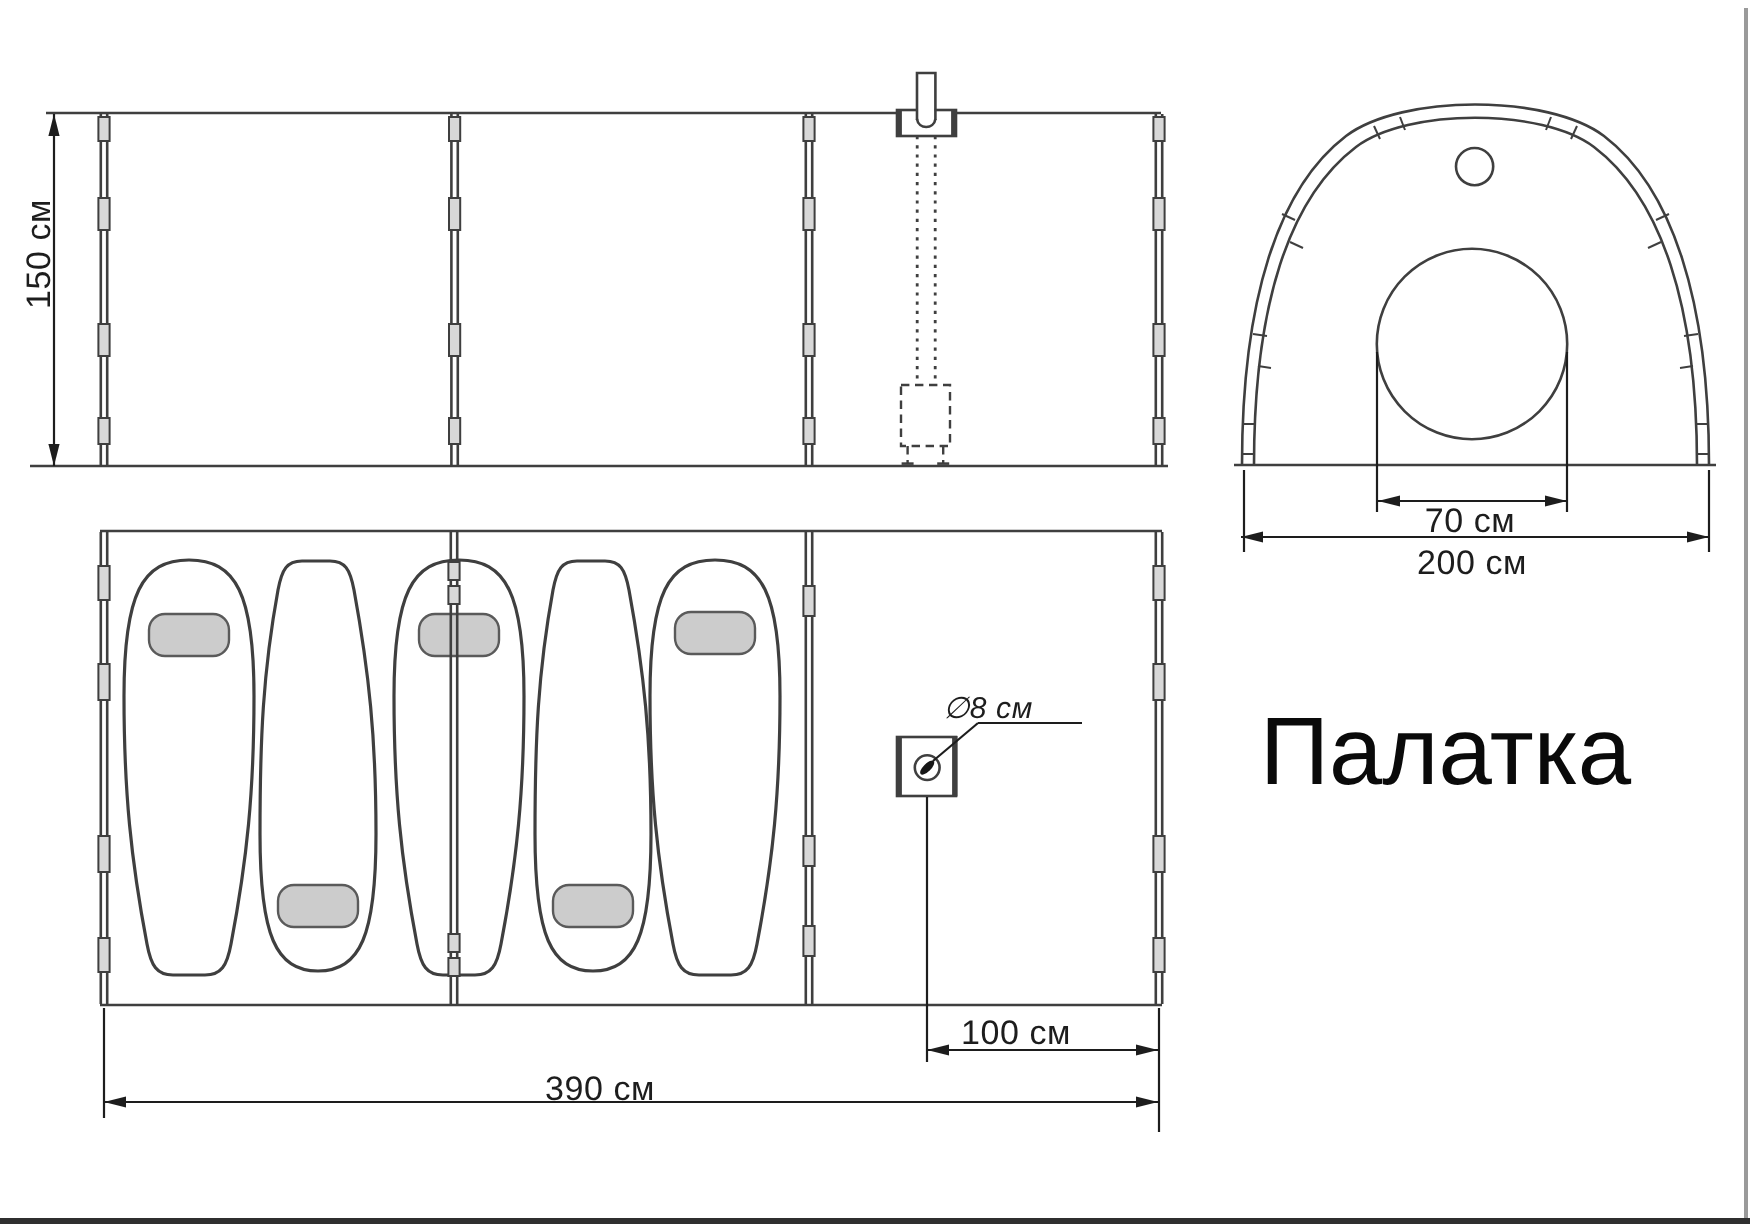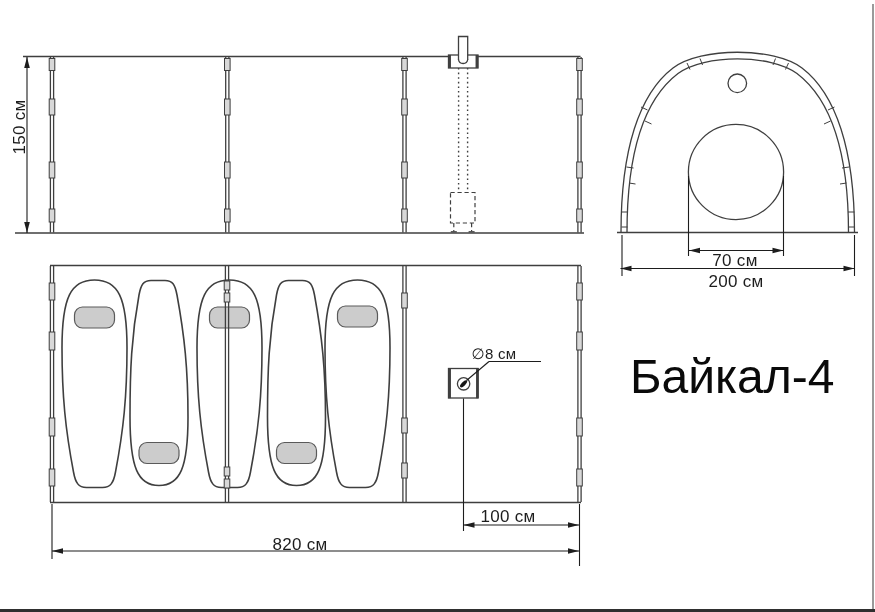--- a/index.html
+++ b/index.html
@@ -19,21 +19,21 @@
   .dim{stroke:var(--dim,#1d1d1d);stroke-width:1.1;fill:none;}
   .arr{fill:var(--dim,#1d1d1d);stroke:none;}
   .dot{stroke:var(--line,#3f3f3f);stroke-width:1.4;fill:none;stroke-dasharray:1.6 3;}
   .dsh{stroke:var(--line,#3f3f3f);stroke-width:1.2;fill:none;stroke-dasharray:4.2 2.8;}
   .petal{fill:#161616;stroke:none;}
   
   .lbl{
     position:absolute;transform:translate(-50%,-50%);
     font-size:17px;color:var(--dim,#1d1d1d);white-space:nowrap;letter-spacing:.3px;
   }
-  .lbl.small{font-size:15px;}
+  .lbl.small{font-size:15px;font-style:italic;}
   .lbl.rot{transform:translate(-50%,-50%) rotate(-90deg);}
   .title{
     position:absolute;left:630px;top:349px;
     font-size:48px;line-height:55px;color:var(--title_text,#0a0a0a);white-space:nowrap;
   }
   .border-right{position:absolute;top:4px;right:1px;width:2px;height:608px;background:#9a9a9a;}
   .border-bottom{position:absolute;left:0;bottom:0;width:875px;height:3px;background:var(--border,#2f2f2f);}
 </style>
 </head>
 <body>
@@ -237,21 +237,21 @@
         <polygon class="arr" points="579,551 568,548.3 568,553.7"></polygon>
       </g>
     </g>
   </svg>
 
   <span class="lbl rot" style="left:20px;top:127px">150 см</span>
   <span class="lbl" style="left:735px;top:261px">70 см</span>
   <span class="lbl" style="left:736px;top:282px">200 см</span>
   <span class="lbl small" style="left:494px;top:354px">∅8 см</span>
   <span class="lbl" style="left:508px;top:517px">100 см</span>
-  <span class="lbl" style="left:300px;top:545px">820 см</span>
+  <span class="lbl" style="left:300px;top:545px">390 см</span>
 
   <div class="title">
-    <div>Байкал-4</div>
+    <div>Палатка</div>
   </div>
 
   <div class="border-right"></div>
   <div class="border-bottom"></div>
 </div>
 
 </body></html>

